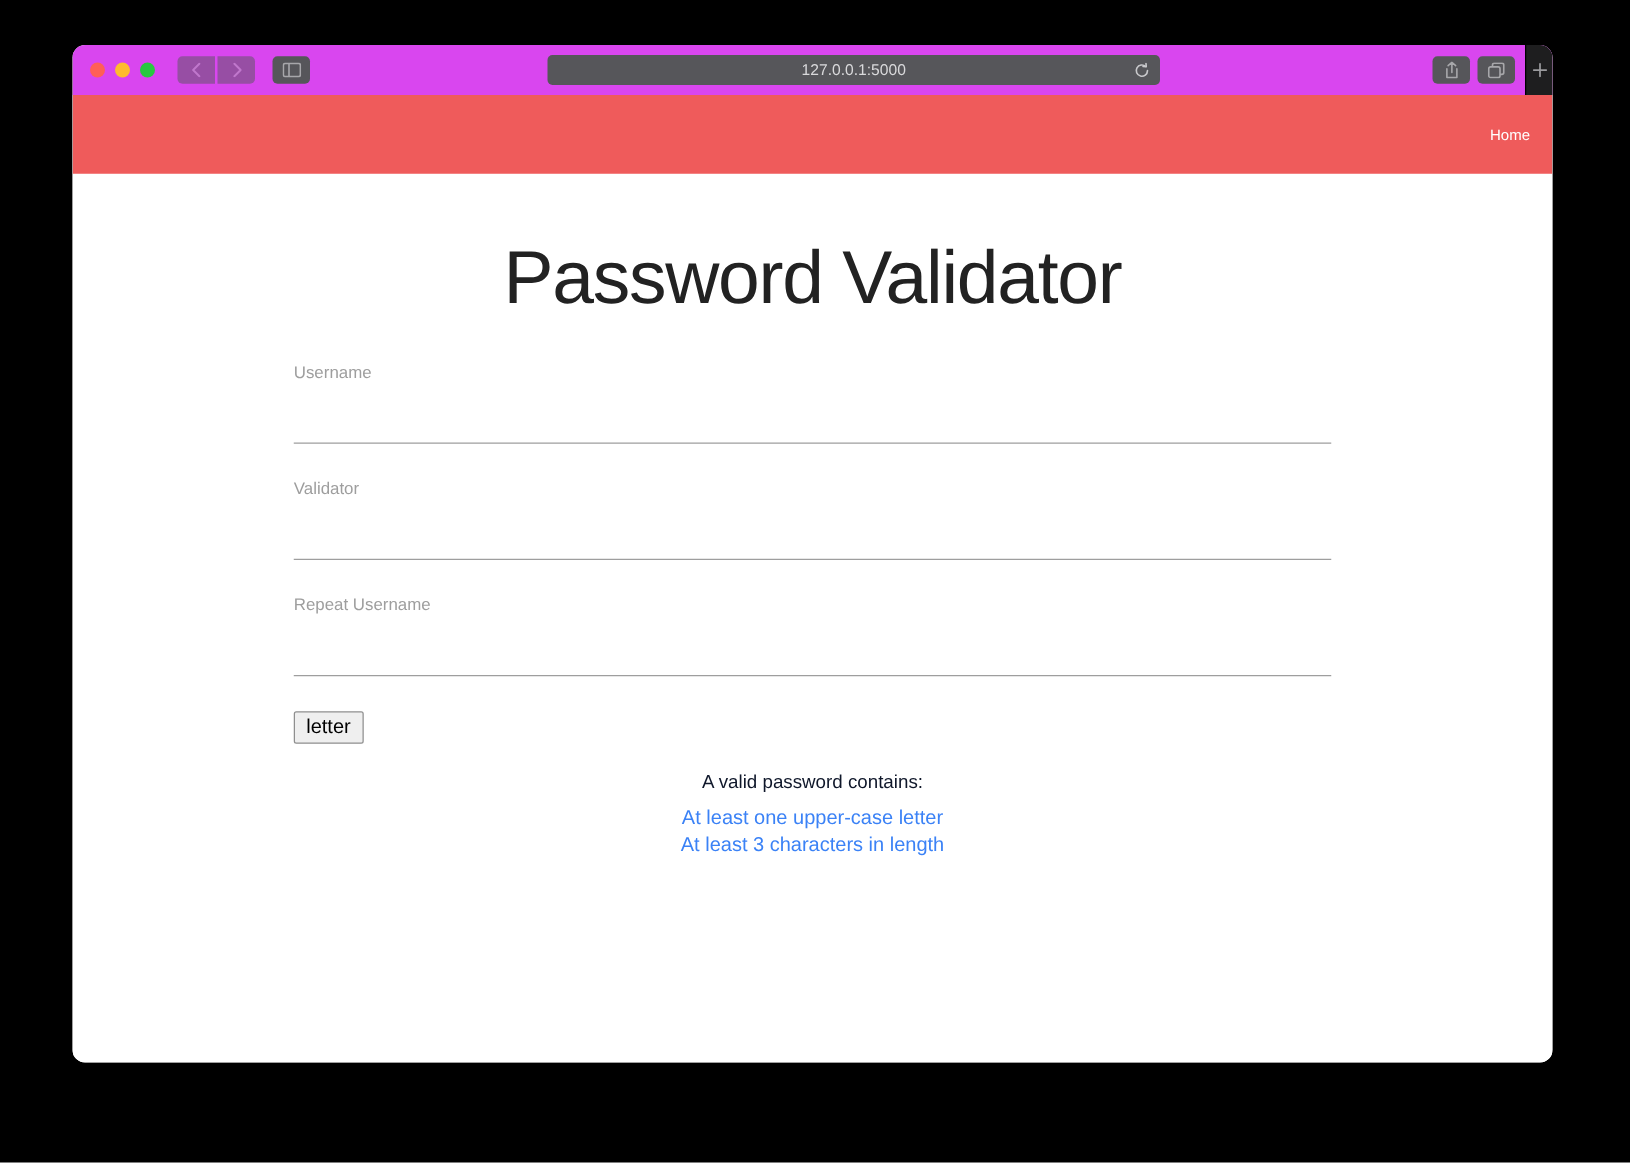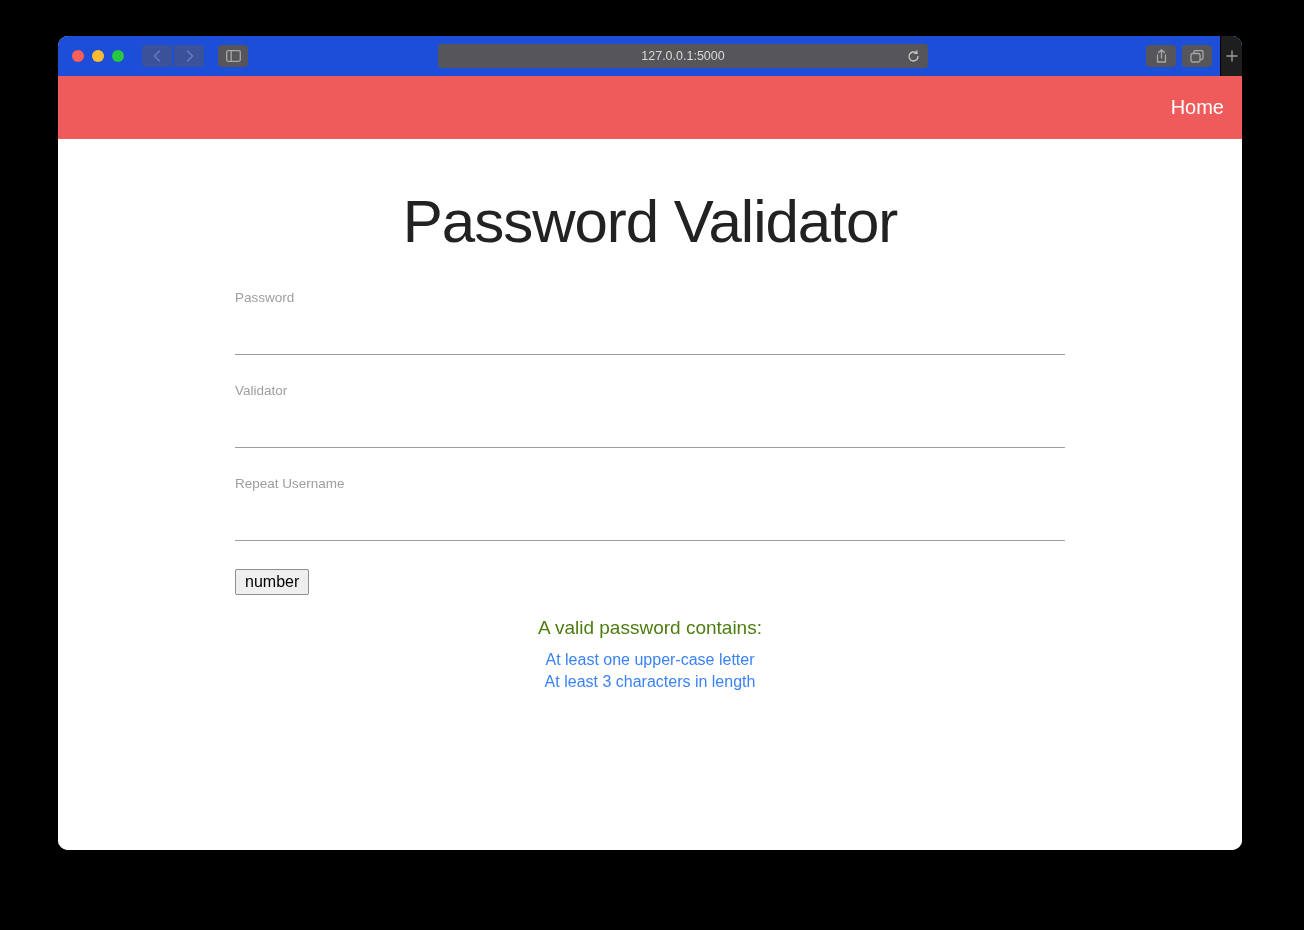--- a/index.html
+++ b/index.html
@@ -16,21 +16,21 @@
       top: 36px;
       width: 1184px;
       height: 814px;
       background: #fff;
       border-radius: 10px;
       overflow: hidden;
       box-shadow: 0 20px 60px rgba(0,0,0,0.5);
     }
     .titlebar {
       height: 40px;
-      background: #1d4ed8;
+      background: #d946ef;
       display: flex;
       align-items: center;
       padding: 0 14px;
       gap: 8px;
     }
     .traffic-lights {
       display: flex;
       gap: 8px;
       margin-right: 10px;
     }
@@ -105,21 +105,21 @@
       height: 63px;
       background: #ef5b5b;
       display: flex;
       align-items: center;
       justify-content: flex-end;
       padding: 0 18px;
     }
     .navbar a {
       color: #fff;
       text-decoration: none;
-      font-size: 20px;
+      font-size: 12px;
       font-weight: 400;
     }
     .container {
       width: 830px;
       margin: 0 auto;
       text-align: left;
     }
     .page-title {
       text-align: center;
       font-size: 60px;
@@ -154,22 +154,22 @@
       border: 1px solid #8f8f8f;
       border-radius: 2px;
       cursor: pointer;
       font-family: inherit;
     }
     .rules {
       text-align: center;
       margin-top: 22px;
     }
     .rules-title {
-      font-size: 19px;
-      color: #4d7c0f;
+      font-size: 15px;
+      color: #0f172a;
       margin-bottom: 10px;
     }
     .rules-list {
       list-style: none;
     }
     .rules-list li {
       font-size: 16px;
       color: #3b82f6;
       line-height: 1.4;
       margin-bottom: 0px;
@@ -236,35 +236,35 @@
 
   <div class="page">
     <div class="navbar">
       <a href="#">Home</a>
     </div>
 
     <div class="container">
       <h1 class="page-title">Password Validator</h1>
 
       <div class="field">
-        <label class="field-label">Password</label>
+        <label class="field-label">Username</label>
         <input class="field-input" type="text" value="" style="">
       </div>
 
       <div class="field">
         <label class="field-label">Validator</label>
         <input class="field-input" type="password" value="" style="">
       </div>
 
       <div class="field">
         <label class="field-label">Repeat Username</label>
         <input class="field-input" type="password" value="" style="">
       </div>
 
-      <button class="submit-btn">number</button>
+      <button class="submit-btn">letter</button>
 
       <div class="rules">
         <div class="rules-title">A valid password contains:</div>
         <ul class="rules-list">
           <li>At least one upper-case letter</li>
           <li>At least 3 characters in length</li>
         </ul>
       </div>
     </div>
   </div>

